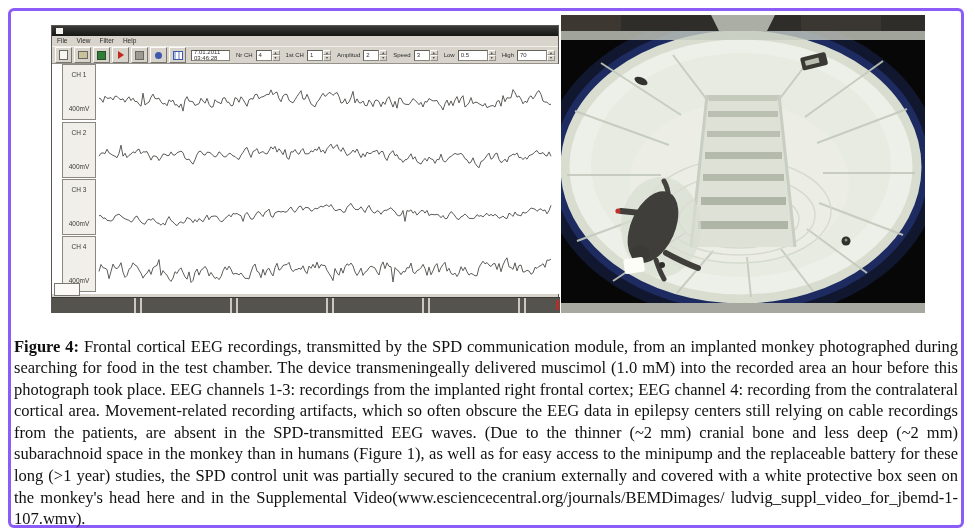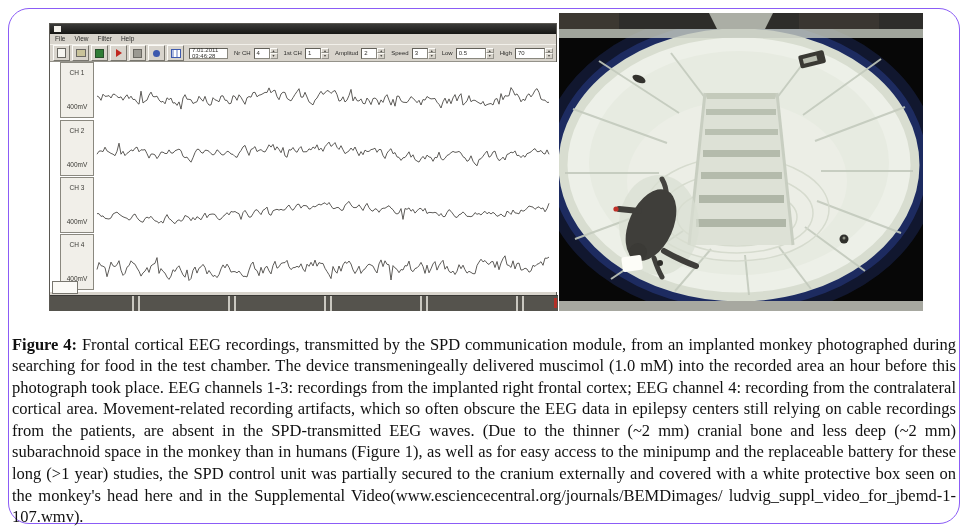--- a/index.html
+++ b/index.html
@@ -1,19 +1,19 @@
 <!DOCTYPE html>
 <html><head>
 <meta charset="utf-8">
 <style>
   html,body{margin:0;padding:0;background:#ffffff;}
   .page{position:relative;width:975px;height:531px;background:#ffffff;overflow:hidden;
         font-family:"Liberation Sans",sans-serif;}
   .frame{position:absolute;left:8px;top:8px;width:950px;height:514px;
-         border:1px solid #8b5cf6;border-radius:21px;background:#ffffff;}
+         border:3px solid #8b5cf6;border-radius:6px;background:#ffffff;}
 
   
   .eeg-window{position:absolute;left:40px;top:14px;width:508px;height:288px;
               background:#d8d4cc;border:1px solid #5a5852;box-sizing:border-box;}
   .titlebar{position:absolute;left:0;top:0;width:100%;height:10px;
             background:linear-gradient(#3a3a38,#161614);}
   .win-icon{position:absolute;left:4px;top:2px;width:7px;height:6px;background:#f4f2ec;}
   .menubar{position:absolute;left:0;top:10px;width:100%;height:10px;background:#d8d4cc;
            display:flex;gap:9px;align-items:center;padding-left:5px;box-sizing:border-box;}
   .menubar span{font-size:6.5px;color:#2c2c2a;line-height:8px;}

